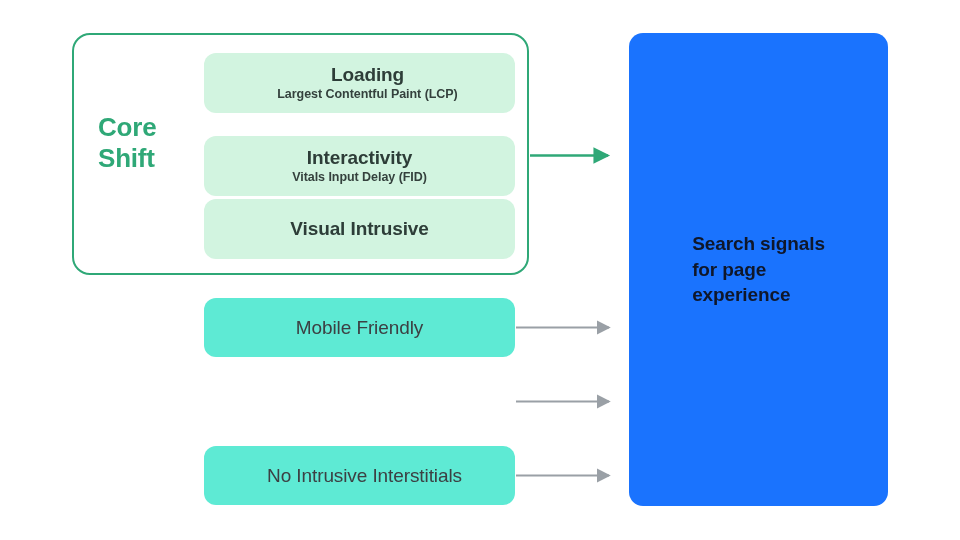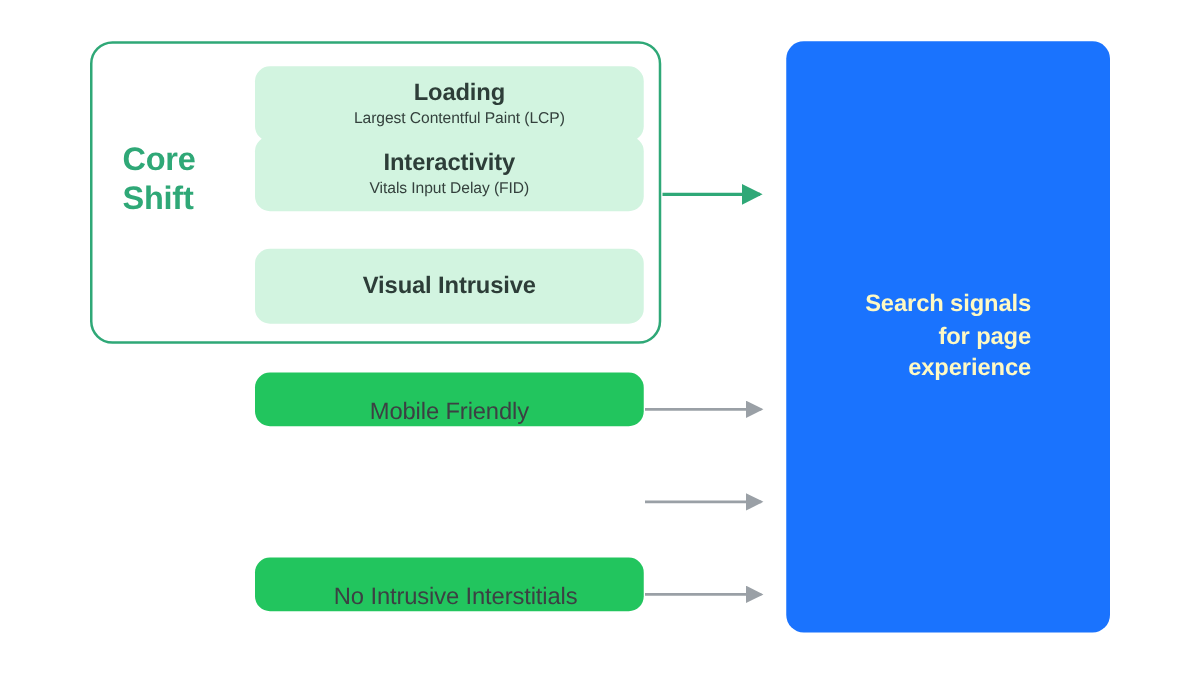--- a/index.html
+++ b/index.html
@@ -55,50 +55,50 @@
     height: 60px;
     background: #D2F4E0;
     border-radius: 12px;
     box-sizing: border-box;
     display: flex;
     flex-direction: column;
     align-items: center;
     justify-content: center;
   }
   .metric-card.m1 { top: 53px; padding-left: 16px; }
-  .metric-card.m2 { top: 109px; text-align: right; }
+  .metric-card.m2 { top: 136px; text-align: right; }
   .metric-card.m3 { top: 199px; }
 
   .metric-title {
     color: #2D3D38;
     font-size: 19px;
     font-weight: bold;
     line-height: 1.12;
     letter-spacing: -0.1px;
   }
   .metric-sub {
     color: #34413D;
     font-size: 12.5px;
-    font-weight: normal;
+    font-weight: bold;
     line-height: 1.2;
     margin-top: 1px;
     letter-spacing: -0.05px;
   }
 
   
   .grey-card {
     position: absolute;
     left: 204px;
     width: 311px;
-    height: 43px;
-    background: #22c55e;
+    height: 59px;
+    background: #5eead4;
     border-radius: 12px;
     box-sizing: border-box;
     display: flex;
-    align-items: flex-end;
+    align-items: center;
     justify-content: center;
   }
   .grey-card.g1 { top: 298px; }
   .grey-card.g2 { top: 372px; }
   .grey-card.g3 { top: 446px; padding-left: 10px; }
 
   .grey-title {
     color: #3C4043;
     font-size: 19px;
     font-weight: normal;
@@ -114,25 +114,25 @@
     width: 259px;
     height: 473px;
     background: #1A73FE;
     border-radius: 14px;
     box-sizing: border-box;
     display: flex;
     align-items: center;
     justify-content: center;
   }
   .blue-panel-text {
-    color: #fef9c3;
+    color: #0f172a;
     font-size: 19px;
     font-weight: bold;
     line-height: 1.35;
-    text-align: right;
+    text-align: left;
     letter-spacing: -0.1px;
     white-space: pre-line;
   }
 
   
   .arrow-layer {
     position: absolute;
     left: 0;
     top: 0;
     width: 960px;

